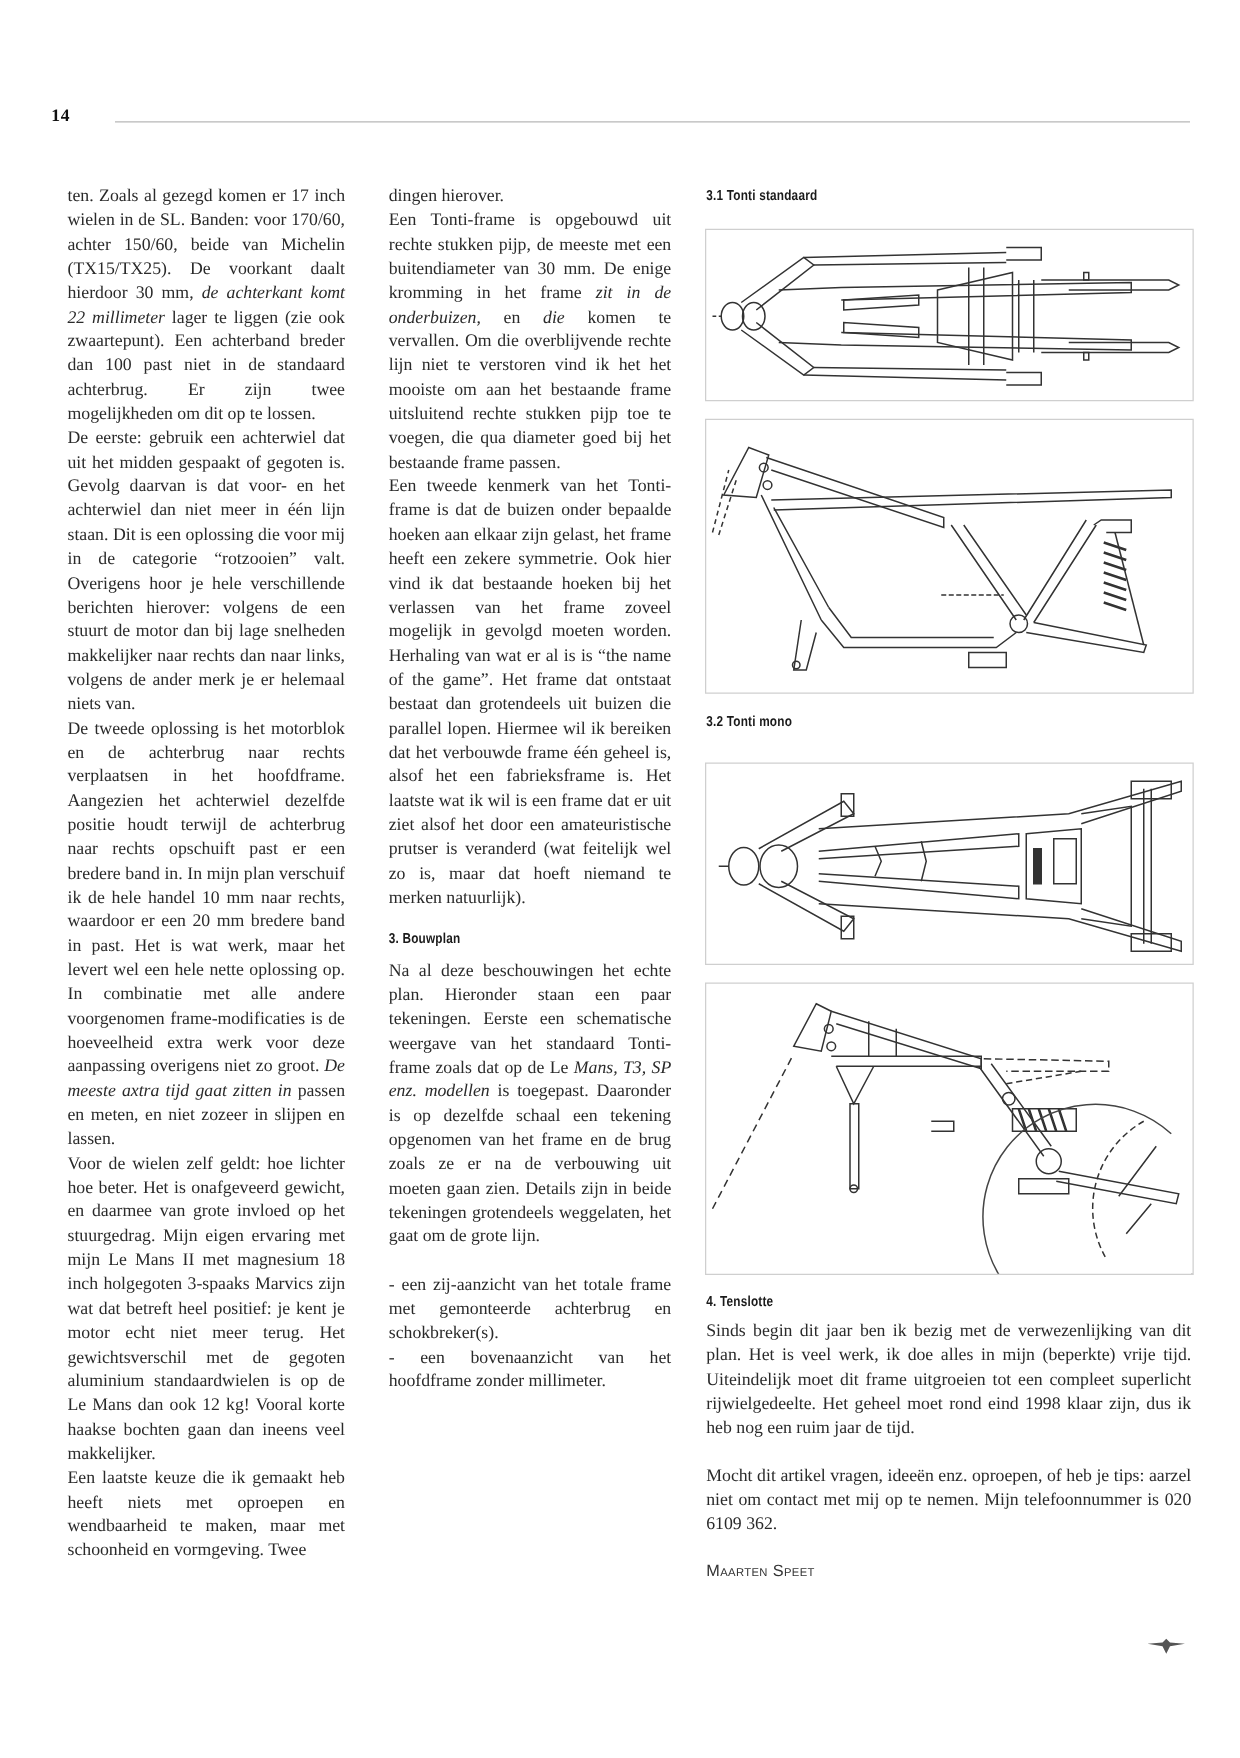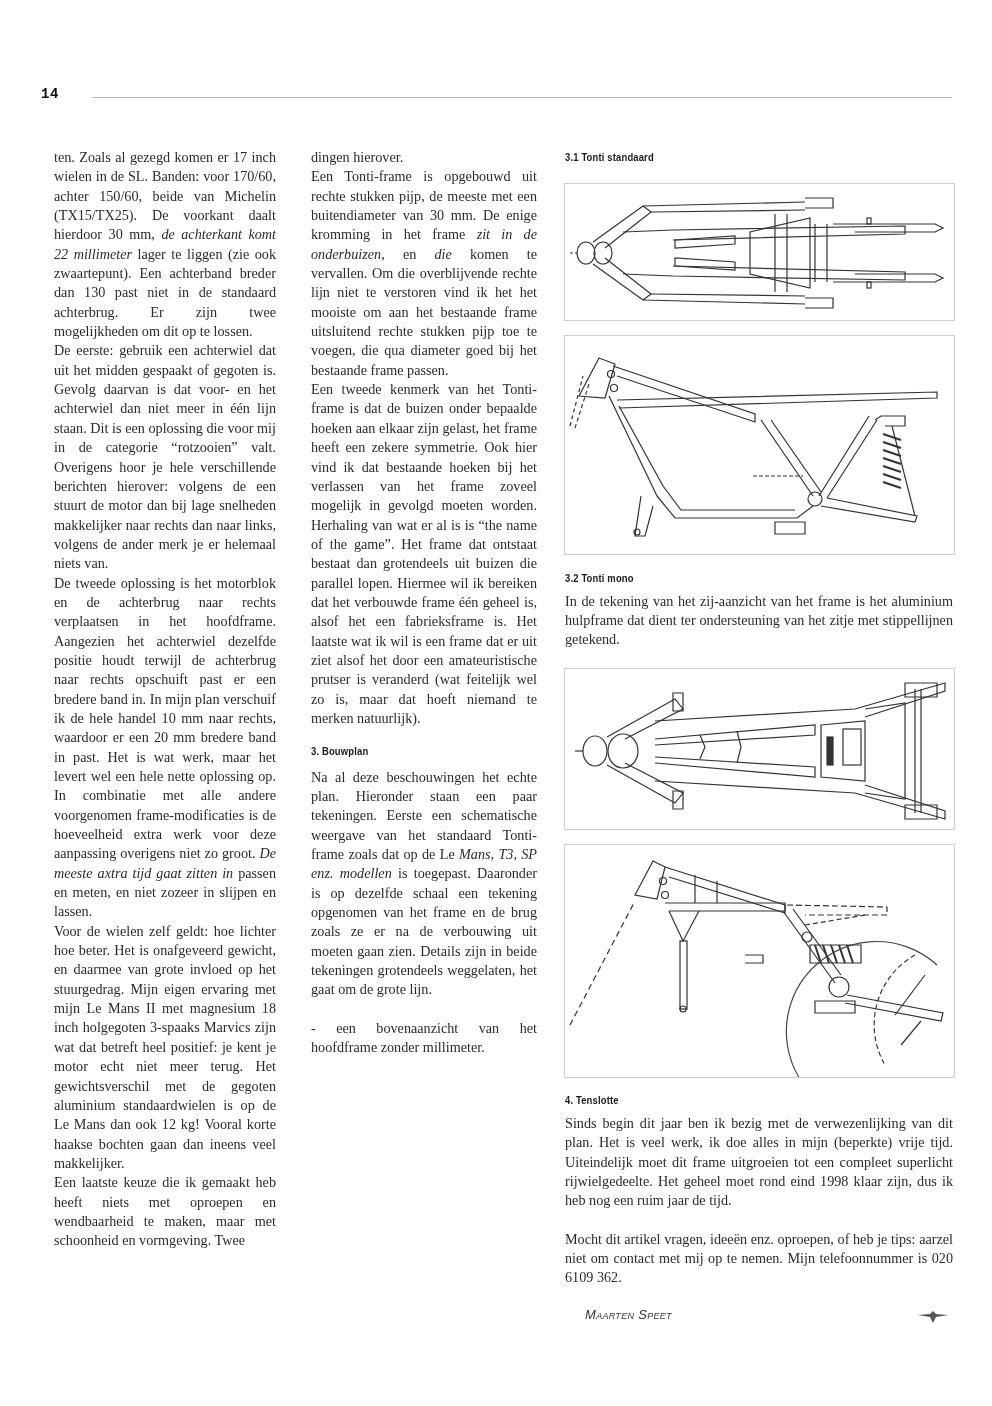--- a/index.html
+++ b/index.html
@@ -1,58 +1,59 @@
 <!DOCTYPE html>
 <html><head>
 <meta charset="utf-8">
 <style>
   html, body { margin: 0; padding: 0; background: #ffffff; }
   body { width: 992px; height: 1406px; position: relative; overflow: hidden;
          font-family: "Liberation Serif", "DejaVu Serif", serif; color: #2a2a2a; }
-  .page-num { position: absolute; left: 41px; top: 86px; font-family: Liberation Mono, monospace;
+  .page-num { position: absolute; left: 41px; top: 86px; font-family: Liberation Serif, serif;
               font-weight: bold; font-size: 14px; color: #111; letter-spacing: 0.5px; }
   .header-rule { position: absolute; left: 92px; top: 97px; width: 860px; height: 1px; background: #b8b8b8; }
   .col { position: absolute; font-size: 14.2px; line-height: 19.35px; text-align: justify; }
   .col p { margin: 0; }
   .col1 { left: 54px; top: 148px; width: 222px; }
   .col2 { left: 311px; top: 148px; width: 226px; }
   .col3 { left: 565px; top: 148px; width: 388px; }
   .heading { font-family: "Liberation Sans", "DejaVu Sans", sans-serif; font-weight: bold;
              font-size: 11.5px; transform: scaleX(0.82); transform-origin: left; color: #1a1a1a;
              letter-spacing: 0.2px; white-space: nowrap; }
   em { font-style: italic; }
   .figure { position: relative; border: 1px solid #cfcfcf; background: #fff; }
   .fig svg { display: block; }
-  .signature { font-family: "Liberation Sans", "DejaVu Sans", sans-serif; font-style: italic;
-               font-size: 13px; color: #333; font-variant: small-caps; letter-spacing: 0.3px; margin-left: 20px; }
+  .signature { font-family: "Liberation Sans", "DejaVu Sans", sans-serif; 
+               font-size: 13px; color: #333; font-variant: small-caps; letter-spacing: 0.3px; }
   .logo { position: absolute; left: 918px; top: 1310px; }
 </style>
 </head>
 <body>
 
 <div class="page-num">14</div>
 <div class="header-rule"></div>
 
 <div class="col col1">
-  <p><span>ten. Zoals al gezegd komen er 17 inch wielen in de SL. Banden: voor 170/60, achter 150/60, beide van Michelin (TX15/TX25). De voorkant daalt hierdoor 30 mm,</span> <em>de achterkant komt 22 millimeter</em> <span>lager te liggen (zie ook zwaartepunt). Een achterband breder dan 130 past niet in de standaard achterbrug. Er zijn twee mogelijkheden om dit op te lossen.</span></p>
+  <p><span>ten. Zoals al gezegd komen er 17 inch wielen in de SL. Banden: voor 170/60, achter 150/60, beide van Michelin (TX15/TX25). De voorkant daalt hierdoor 30 mm,</span> <em>de achterkant komt 22 millimeter</em> <span>lager te liggen (zie ook zwaartepunt). Een achterband breder dan 100 past niet in de standaard achterbrug. Er zijn twee mogelijkheden om dit op te lossen.</span></p>
   <p>De eerste: gebruik een achterwiel dat uit het midden gespaakt of gegoten is. Gevolg daarvan is dat voor- en het achterwiel dan niet meer in één lijn staan. Dit is een oplossing die voor mij in de categorie “rotzooien” valt. Overigens hoor je hele verschillende berichten hierover: volgens de een stuurt de motor dan bij lage snelheden makkelijker naar rechts dan naar links, volgens de ander merk je er helemaal niets van.</p>
   <p><span>De tweede oplossing is het motorblok en de achterbrug naar rechts verplaatsen in het hoofdframe. Aangezien het achterwiel dezelfde positie houdt terwijl de achterbrug naar rechts opschuift past er een bredere band in. In mijn plan verschuif ik de hele handel 10 mm naar rechts, waardoor er een 20 mm bredere band in past. Het is wat werk, maar het levert wel een hele nette oplossing op. In combinatie met alle andere voorgenomen frame-modificaties is de hoeveelheid extra werk voor deze aanpassing overigens niet zo groot.</span> <em>De meeste axtra tijd gaat zitten in</em> <span>passen en meten, en niet zozeer in slijpen en lassen.</span></p>
   <p>Voor de wielen zelf geldt: hoe lichter hoe beter. Het is onafgeveerd gewicht, en daarmee van grote invloed op het stuurgedrag. Mijn eigen ervaring met mijn Le Mans II met magnesium 18 inch holgegoten 3-spaaks Marvics zijn wat dat betreft heel positief: je kent je motor echt niet meer terug. Het gewichtsverschil met de gegoten aluminium standaardwielen is op de Le Mans dan ook 12 kg! Vooral korte haakse bochten gaan dan ineens veel makkelijker.</p>
   <p>Een laatste keuze die ik gemaakt heb heeft niets met oproepen en wendbaarheid te maken, maar met schoonheid en vormgeving. Twee</p>
 </div>
 
 <div class="col col2">
   <p>dingen hierover.</p>
   <p><span>Een Tonti-frame is opgebouwd uit rechte stukken pijp, de meeste met een buitendiameter van 30 mm. De enige kromming in het frame</span> <em>zit in de onderbuizen</em><span>, en</span> <em>die</em> <span>komen te vervallen. Om die overblijvende rechte lijn niet te verstoren vind ik het het mooiste om aan het bestaande frame uitsluitend rechte stukken pijp toe te voegen, die qua diameter goed bij het bestaande frame passen.</span></p>
   <p>Een tweede kenmerk van het Tonti-frame is dat de buizen onder bepaalde hoeken aan elkaar zijn gelast, het frame heeft een zekere symmetrie. Ook hier vind ik dat bestaande hoeken bij het verlassen van het frame zoveel mogelijk in gevolgd moeten worden. Herhaling van wat er al is is “the name of the game”. Het frame dat ontstaat bestaat dan grotendeels uit buizen die parallel lopen. Hiermee wil ik bereiken dat het verbouwde frame één geheel is, alsof het een fabrieksframe is. Het laatste wat ik wil is een frame dat er uit ziet alsof het door een amateuristische prutser is veranderd (wat feitelijk wel zo is, maar dat hoeft niemand te merken natuurlijk).</p>
   <div style="height:14px"></div>
   <div class="heading">3. Bouwplan</div>
   <div style="height:6px"></div>
   <p><span>Na al deze beschouwingen het echte plan. Hieronder staan een paar tekeningen. Eerste een schematische weergave van het standaard Tonti-frame zoals dat op de Le</span> <em>Mans, T3, SP enz. modellen</em> <span>is toegepast. Daaronder is op dezelfde schaal een tekening opgenomen van het frame en de brug zoals ze er na de verbouwing uit moeten gaan zien. Details zijn in beide tekeningen grotendeels weggelaten, het gaat om de grote lijn.</span></p>
   <div style="height:19px"></div>
+  <p>- een zij-aanzicht van het totale frame met gemonteerde achterbrug en schokbreker(s).</p>
   <p>- een bovenaanzicht van het hoofdframe zonder millimeter.</p>
 </div>
 
 <div class="col col3">
   <div class="heading">3.1 Tonti standaard</div>
   <div style="height:16px"></div>
 
   <div class="figure fig" style="width:389px;height:136px;margin-left:-1px;">
     <svg width="389" height="136" viewBox="0 0 389 136" fill="none" stroke="#333" stroke-width="1.2">
       <ellipse cx="21" cy="69" rx="9" ry="11"></ellipse>
@@ -103,21 +104,20 @@
         <path d="M318 98 L336 104 M318 106 L336 112 M318 114 L336 120 M318 122 L336 128 M318 130 L336 136 M318 138 L336 144 M318 146 L336 152"></path>
       </g>
       <line x1="327" y1="90" x2="350" y2="180"></line>
       <line x1="188" y1="140" x2="238" y2="140" stroke-dasharray="4 2"></line>
     </svg>
   </div>
   <div style="height:14px"></div>
 
   <div class="heading">3.2 Tonti mono</div>
   <div style="height:3px"></div>
-  <p>In de tekening van het zij-aanzicht van het frame is het aluminium hulpframe dat dient ter ondersteuning van het zitje met stippellijnen getekend.</p>
   <div style="height:18px"></div>
 
   <div class="figure fig" style="width:389px;height:160px;margin-left:-1px;">
     <svg width="389" height="160" viewBox="0 0 389 160" fill="none" stroke="#333" stroke-width="1.2">
       <ellipse cx="30" cy="82" rx="12" ry="15"></ellipse>
       <ellipse cx="58" cy="82" rx="15" ry="17"></ellipse>
       <line x1="10" y1="82" x2="18" y2="82"></line>
       <path d="M42 68 L110 30 L118 40 L60 70"></path>
       <path d="M42 96 L110 134 L118 124 L60 94"></path>
       <path d="M108 24 L118 24 L118 42 L108 42 Z"></path>

